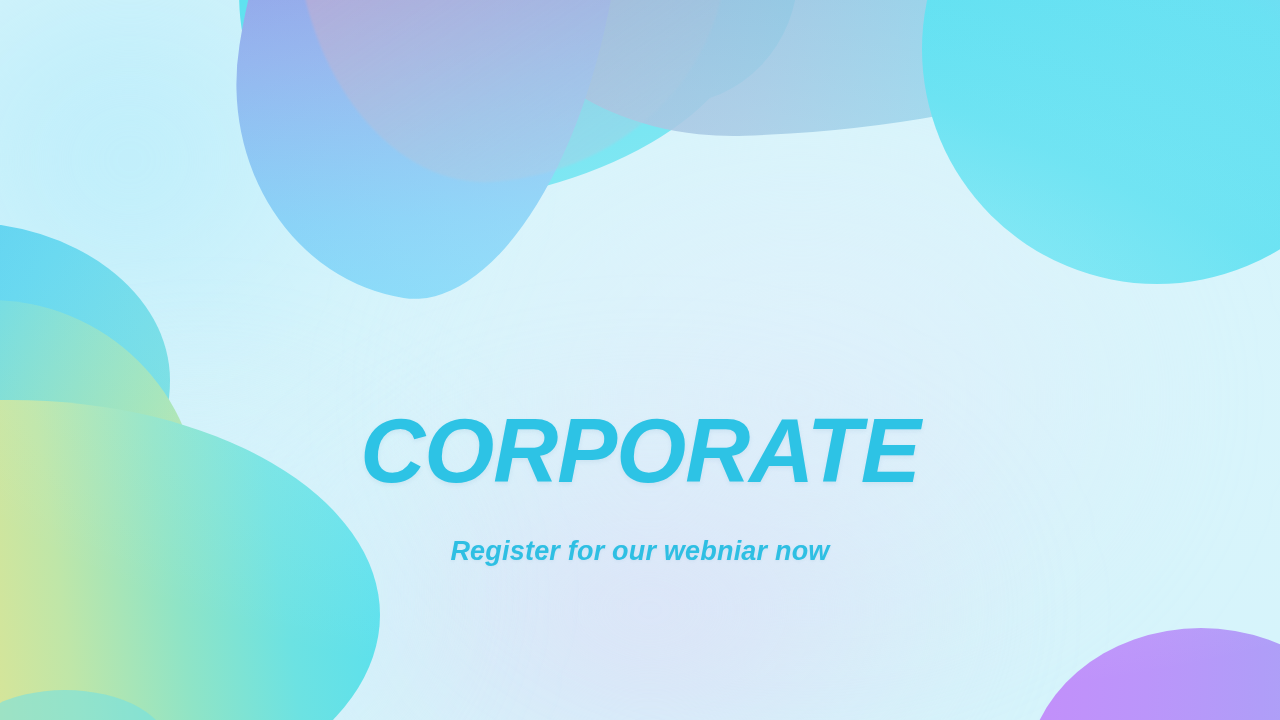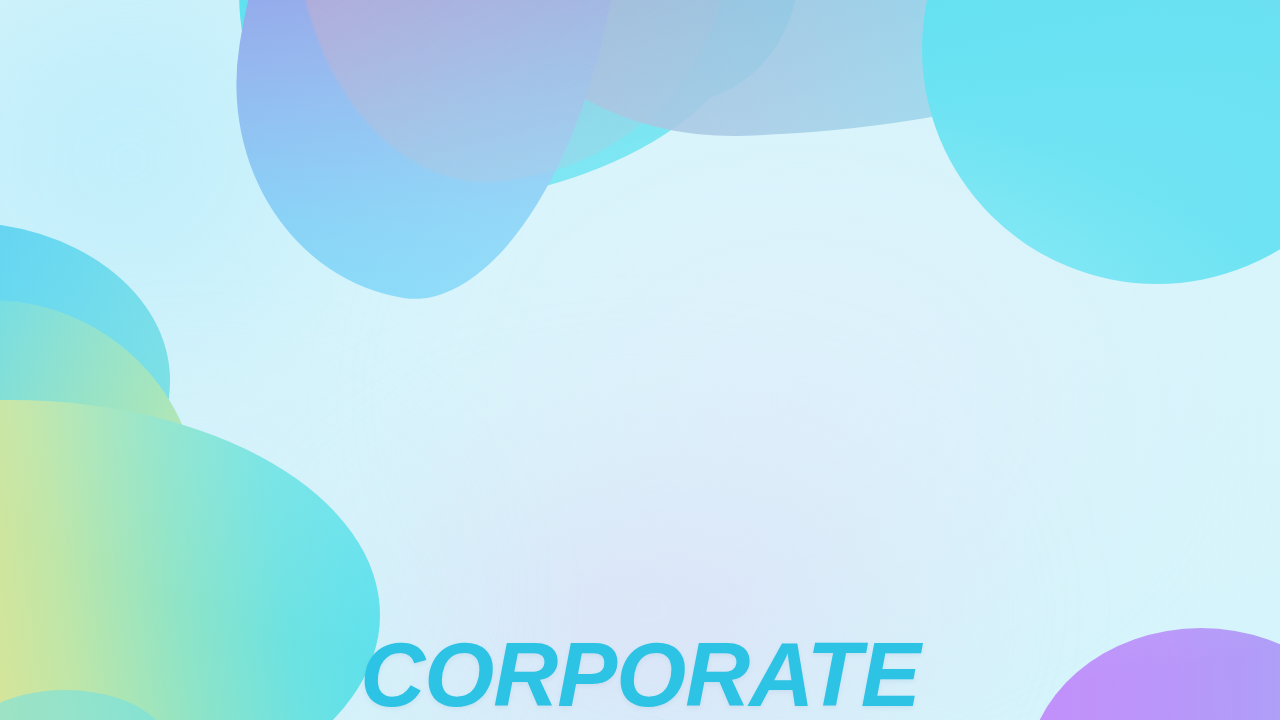--- a/index.html
+++ b/index.html
@@ -144,21 +144,21 @@
     pointer-events:none;
   }
 
   
   .content {
     position:absolute;
     inset:0;
     display:flex;
     flex-direction:column;
     align-items:center;
-    justify-content:flex-end;
+    justify-content:center;
     z-index:8;
   }
 
   .headline {
     color:#2dc3e5;
     font-family:"Liberation Sans", sans-serif;
     font-weight:700;
     font-style:italic;
     letter-spacing:0.5px;
     line-height:1;
@@ -212,15 +212,16 @@
   <div class="blob blob-left-neck"></div>
   <div class="blob blob-left-body"></div>
   <div class="blob blob-bottomleft-nub"></div>
 
   <div class="blob blob-bottomright"></div>
 
   <div class="haze"></div>
 
   <div class="content">
     <div class="headline headline-1">CORPORATE</div>
+    <div class="subtitle">Register for our webniar now</div>
   </div>
 
 </div>
 
 </body></html>

